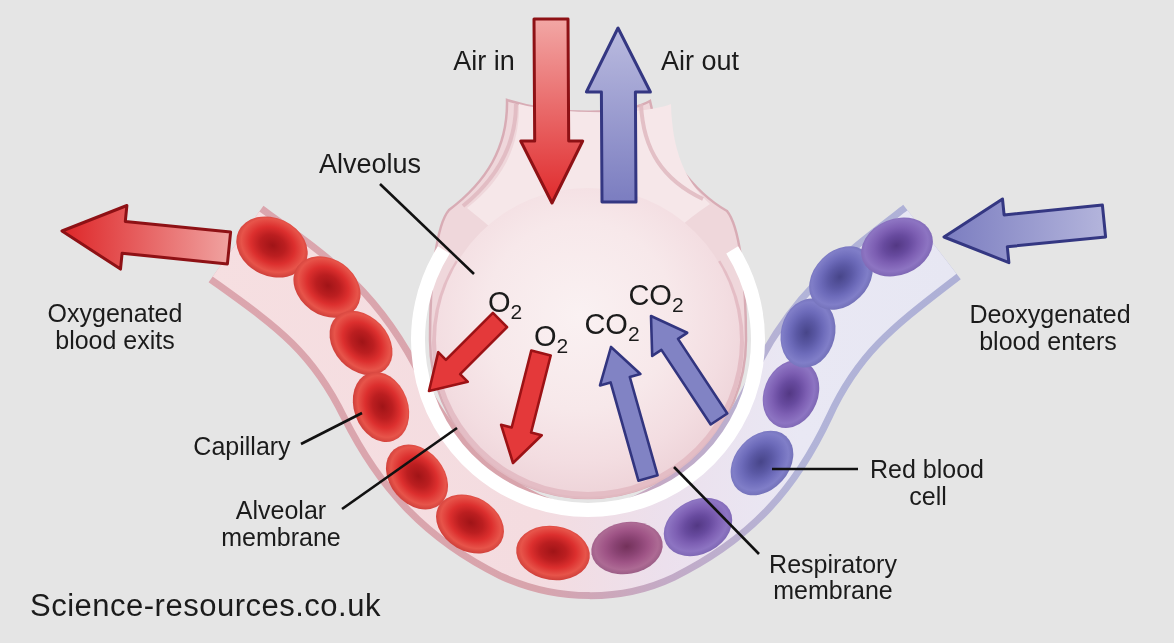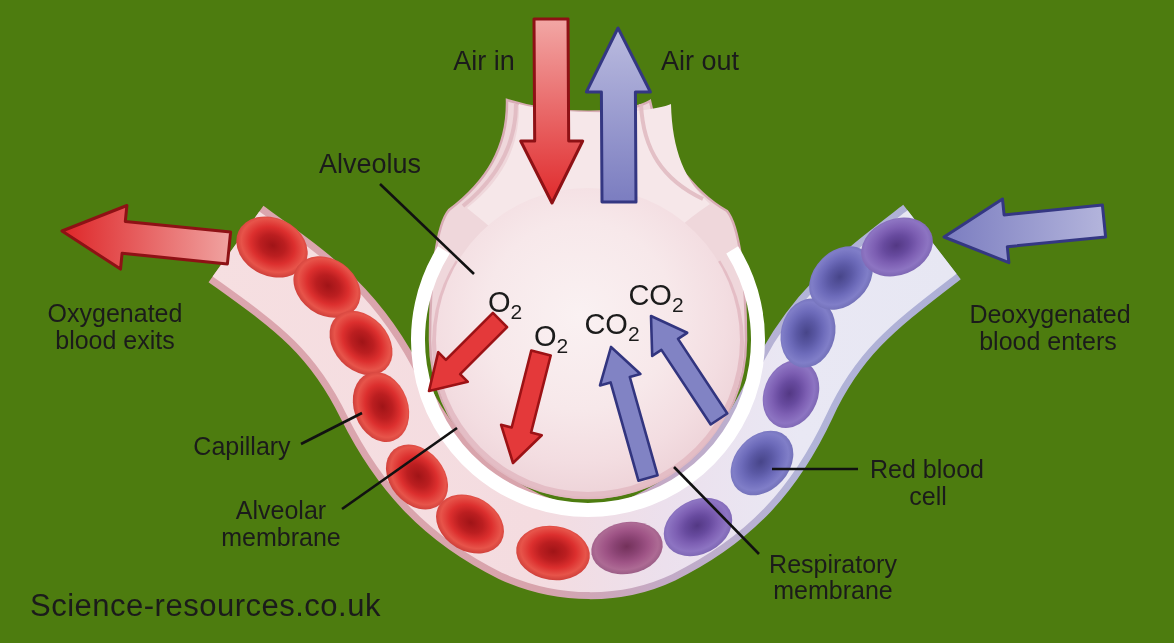--- a/index.html
+++ b/index.html
@@ -1,16 +1,16 @@
 <!DOCTYPE html>
 <html><head>
 <meta charset="utf-8">
 <style>
   html,body{margin:0;padding:0;background:#ffffff;}
-  .stage{position:relative;width:1174px;height:643px;background:#4d7c0f;overflow:hidden;
+  .stage{position:relative;width:1174px;height:643px;background:#e5e5e5;overflow:hidden;
          font-family:"Liberation Sans", sans-serif;}
   svg{display:block;}
   text{fill:#1b1b1b;font-family:"Liberation Sans", sans-serif;}
   .lbl{font-size:25px;}
   .lbl-big{font-size:27px;}
   .gas{font-size:29px;}
   .gas-sub{font-size:21px;}
   .watermark{font-size:31px;letter-spacing:.5px;}
   .leader{stroke:#111;stroke-width:2.6;fill:none;}
 </style>

